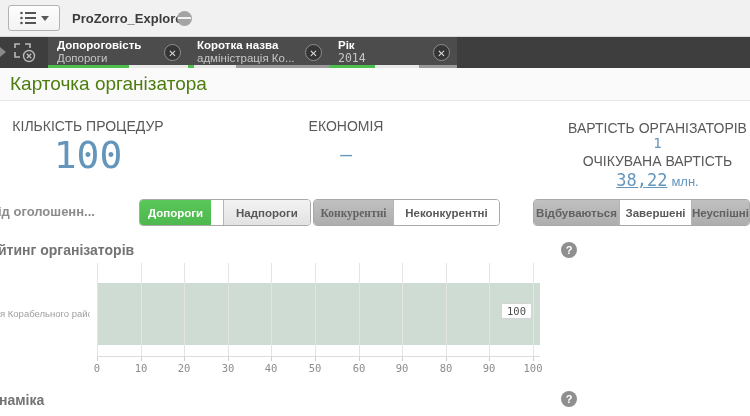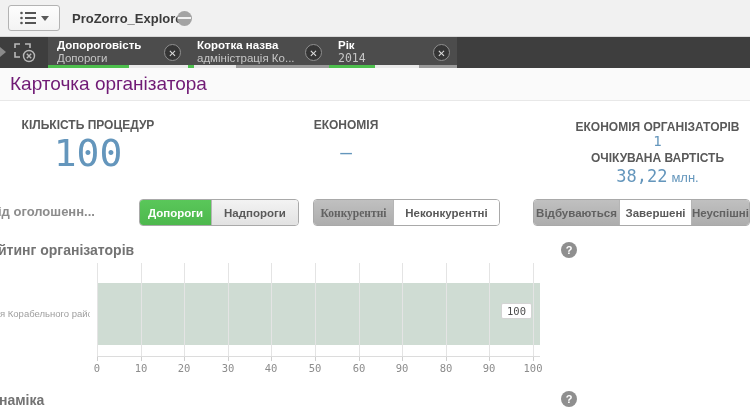--- a/index.html
+++ b/index.html
@@ -37,45 +37,45 @@
   .chip-value{font-size:11.5px;color:#c6c6c6;margin-top:1px;}
   .chip-x{flex:0 0 17px;height:17px;margin-right:7px;border-radius:50%;background:#353535;
           border:1px solid #8f8f8f;color:#dcdcdc;font-size:10px;line-height:17px;text-align:center;
           box-sizing:border-box;cursor:pointer;}
   .chip-bar{position:absolute;left:0;right:0;bottom:0;height:3px;display:flex;}
   .chip-bar span{height:3px;}
 
   
   .title-strip{position:absolute;left:0;top:68px;width:750px;height:33px;background:#fafafa;
                border-bottom:1px solid #e8e8e8;box-sizing:border-box;display:flex;align-items:center;}
-  .page-title{font-size:19px;color:#701a75;padding-left:10px;}
+  .page-title{font-size:19px;color:#4d7c0f;padding-left:10px;}
 
   
   .kpi{position:absolute;text-align:center;}
-  .kpi-label{font-size:12px;font-weight:bold;color:#595959;letter-spacing:0;}
+  .kpi-label{font-size:14px;font-weight:normal;color:#595959;letter-spacing:0;}
   .kpi-1{left:0px;top:118px;width:176px;}
   .kpi-1 .kpi-value{font-size:38px;line-height:40px;color:#6496bc;margin-top:1px;}
   .kpi-2{left:296px;top:118px;width:100px;}
   .kpi-2 .kpi-value{font-size:21px;line-height:24px;color:#6496bc;margin-top:8px;}
   .kpi-3{left:565px;top:118px;width:185px;}
   .kpi-3 .kpi-value-sm{font-size:14px;line-height:15px;color:#6496bc;}
   .kpi-3 .kpi-label{margin-top:2px;}
   .kpi-money{display:flex;justify-content:center;align-items:baseline;gap:4px;color:#6496bc;margin-top:1px;}
-  .kpi-money .num{font-size:17px;}
+  .kpi-money .num{font-size:17px;text-decoration:underline;}
   .kpi-money .unit{font-size:13px;}
 
   
   .period-label{position:absolute;left:-2px;top:204px;font-size:13px;font-weight:bold;color:#8c8c8c;white-space:nowrap;}
   .seg-group{position:absolute;top:199px;height:27px;display:flex;border:1px solid #a9a9a9;
              border-radius:4px;overflow:hidden;box-sizing:border-box;background:#fff;}
   .seg-btn{height:100%;border:none;padding:0;margin:0;font-family:"Liberation Sans",sans-serif;
            font-size:11.5px;font-weight:bold;cursor:pointer;box-sizing:border-box;white-space:nowrap;overflow:hidden;}
   .seg-btn + .seg-btn{border-left:1px solid #b5b5b5;}
   .seg-green{background:linear-gradient(#5ac75a,#4db84d);color:#fff;}
-  .seg-light{background:linear-gradient(#f3f3f3,#e2e2e2);color:#595959;}
+  .seg-light{background:linear-gradient(#f3f3f3,#e2e2e2);color:#595959;margin-left:12px;}
   .seg-gray{background:linear-gradient(#c0c0c0,#adadad);color:#616161;}
   .seg-white{background:#ffffff;color:#595959;}
   .g1{left:139px;} .g1 .seg-btn:nth-child(1){width:71px;} .g1 .seg-btn:nth-child(2){width:87px;}
   .g2{left:313px;} .g2 .seg-btn:nth-child(1){width:79px;font-family:Liberation Serif, serif;} .g2 .seg-btn:nth-child(2){width:106px;}
   .g3{left:533px;} .g3 .seg-btn:nth-child(1){width:85px;} .g3 .seg-btn:nth-child(2){width:72px;} .g3 .seg-btn:nth-child(3){width:58px;}
 
   
   .sect-title{position:absolute;font-size:14px;font-weight:bold;color:#737373;white-space:nowrap;}
   .rating-title{left:-2px;top:242px;}
   .statuses-title{left:592px;top:242px;}
@@ -173,21 +173,21 @@
 
   <div class="kpi kpi-1">
     <div class="kpi-label">КІЛЬКІСТЬ ПРОЦЕДУР</div>
     <div class="kpi-value mono">100</div>
   </div>
   <div class="kpi kpi-2">
     <div class="kpi-label">ЕКОНОМІЯ</div>
     <div class="kpi-value">–</div>
   </div>
   <div class="kpi kpi-3">
-    <div class="kpi-label">ЕКОНОМІЯ ОРГАНІЗАТОРІВ</div>
+    <div class="kpi-label">ВАРТІСТЬ ОРГАНІЗАТОРІВ</div>
     <div class="kpi-value-sm mono">1</div>
     <div class="kpi-label">ОЧІКУВАНА ВАРТІСТЬ</div>
     <div class="kpi-money">
       <span class="num mono">38,22</span>
       <span class="unit">млн.</span>
     </div>
   </div>
 
   <div class="period-label">ід оголошенн...</div>
   <div id="seg-groups">

